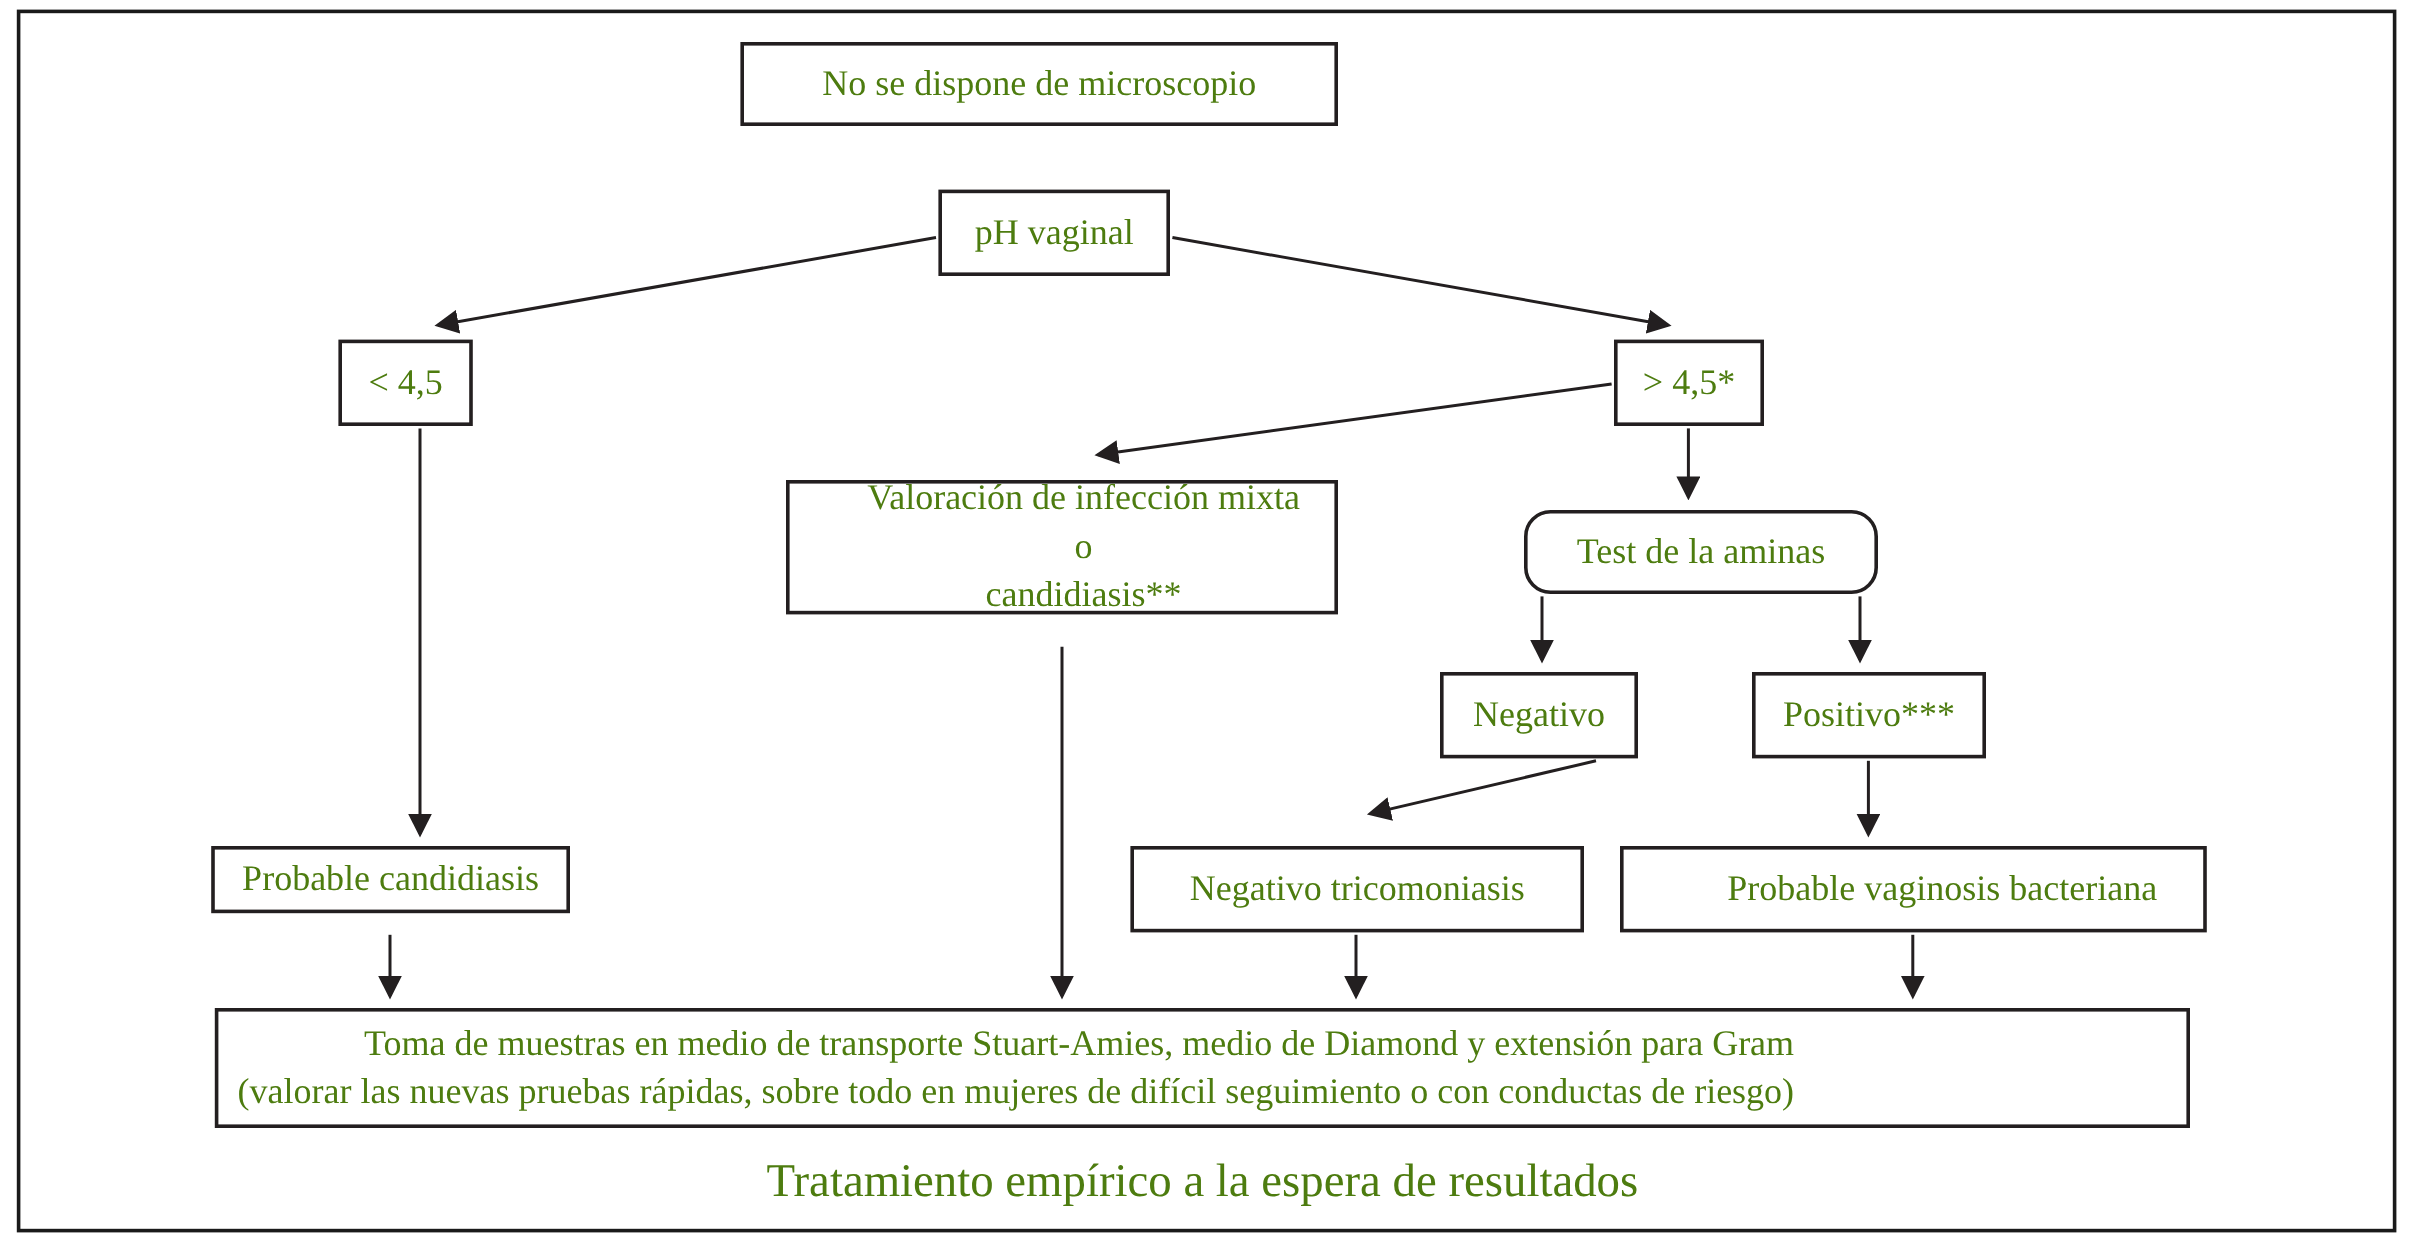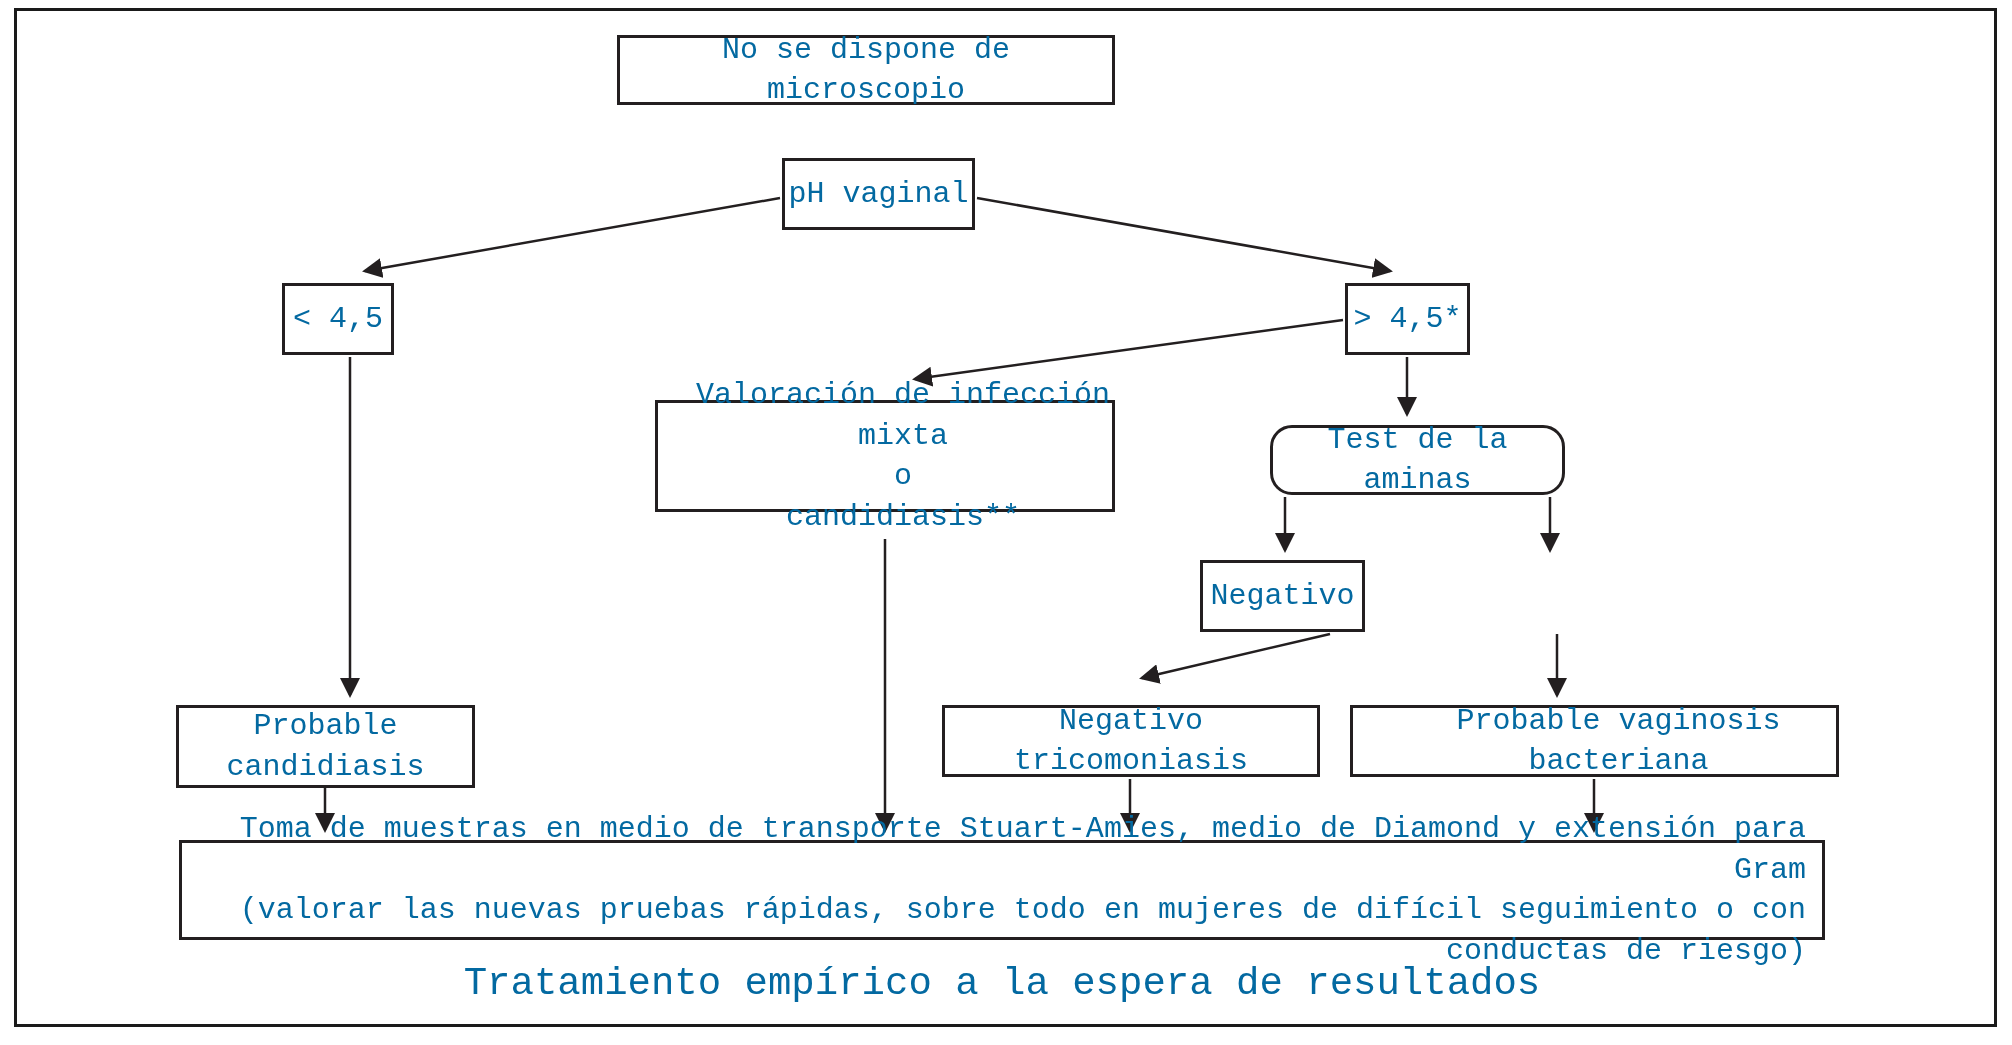--- a/index.html
+++ b/index.html
@@ -5,22 +5,22 @@
   html, body {
     margin: 0;
     padding: 0;
     background: #ffffff;
   }
   #canvas {
     position: relative;
     width: 2012px;
     height: 1045px;
     background: #ffffff;
-    font-family: Liberation Mono, monospace;
-    color: #0369a1;
+    font-family: Liberation Serif, serif;
+    color: #4d7c0f;
     overflow: hidden;
   }
   .frame {
     position: absolute;
     left: 14px;
     top: 8px;
     width: 1983px;
     height: 1019px;
     border: 3px solid #1a1a1a;
     box-sizing: border-box;
@@ -64,21 +64,21 @@
   }
   
   #n-no-microscope   { left: 617px;  top: 35px;  width: 498px; height: 70px; }
   #n-ph-vaginal      { left: 782px;  top: 158px; width: 193px; height: 72px; }
   #n-ph-low          { left: 282px;  top: 283px; width: 112px; height: 72px; }
   #n-ph-high         { left: 1345px; top: 283px; width: 125px; height: 72px; }
   #n-mixed           { left: 655px;  top: 400px; width: 460px; height: 112px; padding-left: 36px; }
   #n-amine-test      { left: 1270px; top: 425px; width: 295px; height: 70px; border-radius: 22px; }
   #n-negative        { left: 1200px; top: 560px; width: 165px; height: 72px; }
   #n-positive        { left: 1460px; top: 560px; width: 195px; height: 72px; }
-  #n-prob-candidiasis{ left: 176px;  top: 705px; width: 299px; height: 83px; }
+  #n-prob-candidiasis{ left: 176px;  top: 705px; width: 299px; height: 56px; }
   #n-prob-trichomoniasis { left: 942px; top: 705px; width: 378px; height: 72px; }
   #n-prob-vaginosis  { left: 1350px; top: 705px; width: 489px; height: 72px; padding-left: 48px; }
   #n-sampling        { left: 179px;  top: 840px; width: 1646px; height: 100px; font-size: 30px; }
 </style>
 </head>
 <body>
 
 <div id="canvas">
 
   <div class="frame"></div>
@@ -115,20 +115,21 @@
   <div class="node" id="n-ph-high">&gt; 4,5*</div>
 
   <div class="node" id="n-mixed">Valoración de infección mixta
 o
 candidiasis**</div>
 
   <div class="node" id="n-amine-test">Test de la aminas</div>
 
   <div class="node" id="n-negative">Negativo</div>
 
+  <div class="node" id="n-positive">Positivo***</div>
 
   <div class="node" id="n-prob-candidiasis">Probable candidiasis</div>
 
   <div class="node" id="n-prob-trichomoniasis">Negativo tricomoniasis</div>
 
   <div class="node" id="n-prob-vaginosis">Probable vaginosis bacteriana</div>
 
   <div class="node left-align" id="n-sampling">Toma de muestras en medio de transporte Stuart-Amies, medio de Diamond y extensión para Gram
 (valorar las nuevas pruebas rápidas, sobre todo en mujeres de difícil seguimiento o con conductas de riesgo)</div>
 

